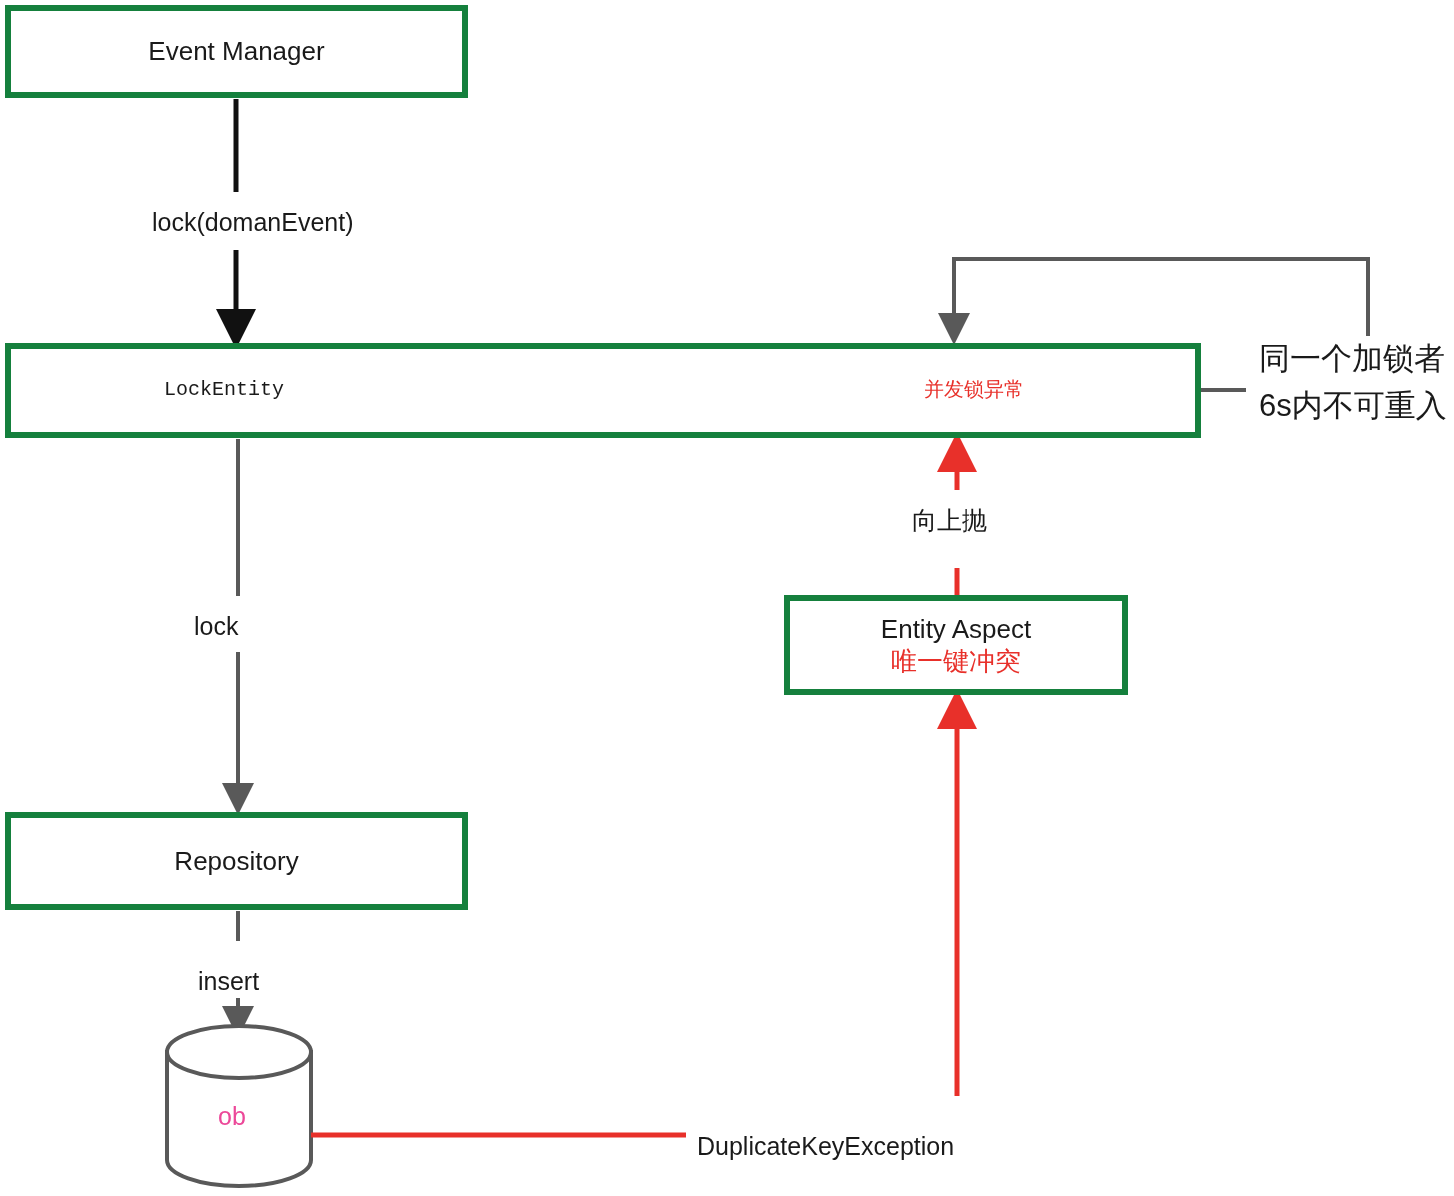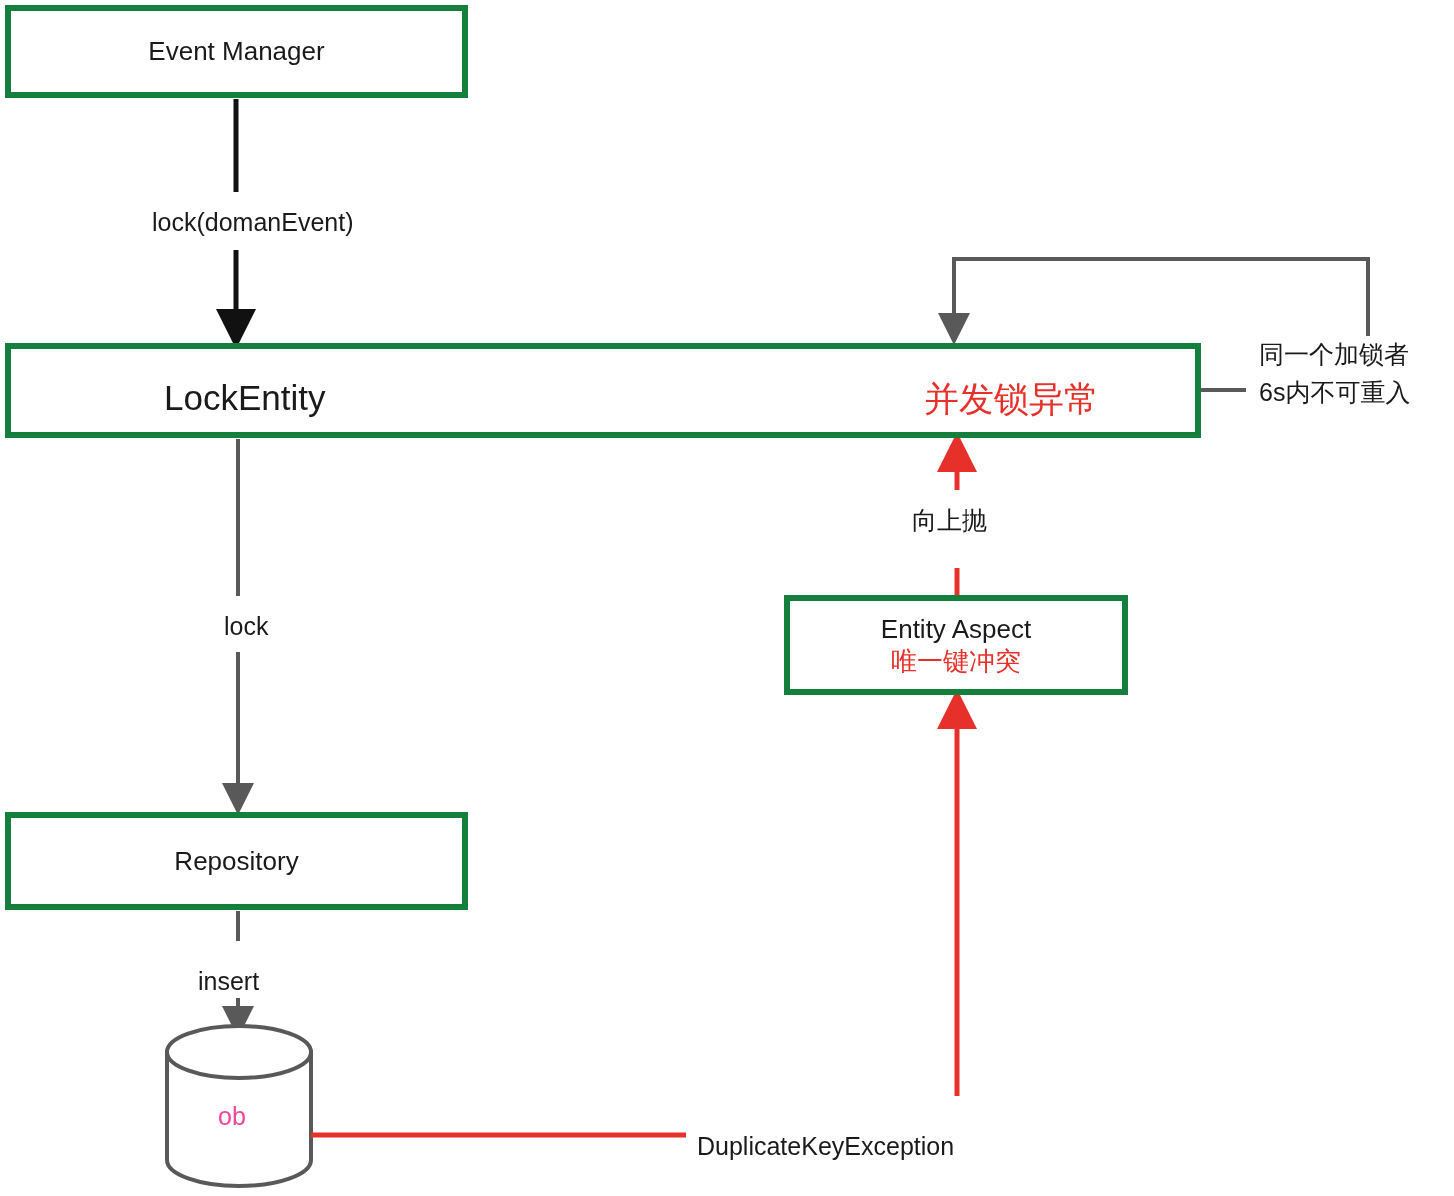--- a/index.html
+++ b/index.html
@@ -57,34 +57,35 @@
   .cyl-label {
     position: absolute;
     color: #ec4899;
     font-size: 25px;
     white-space: nowrap;
     text-align: right;
   }
   .abs-text {
     position: absolute;
     color: #1a1a1a;
-    font-size: 35px;
+    font-size: 20px;
     white-space: nowrap;
+    font-family: Liberation Mono, monospace;
   }
   
   #box-event-manager { left: 5px;  top: 5px;   width: 463px; height: 93px; }
   #box-lock-entity   { left: 5px;  top: 343px; width: 1196px; height: 95px; }
   #box-entity-aspect { left: 784px; top: 595px; width: 344px; height: 100px; }
   #box-repository    { left: 5px;  top: 812px; width: 463px; height: 98px; }
 
   #lbl-lock-domain-event { left: 124px; top: 206px; margin-left: 28px; }
-  #lbl-lock             { left: 224px; top: 610px; }
+  #lbl-lock             { left: 194px; top: 610px; }
   #lbl-insert           { left: 198px; top: 953px; margin-top: 12px; }
   #lbl-throw-up         { left: 912px; top: 504px; }
-  #lbl-reentrant        { left: 1259px; top: 336px; font-size: 25px; }
+  #lbl-reentrant        { left: 1259px; top: 336px; font-size: 31px; }
   #lbl-duplicate-key    { left: 697px; top: 1090px; margin-top: 40px; }
   #lbl-lockentity-text  { left: 164px; top: 378px; }
   #lbl-concurrent-lock  { left: 924px; top: 376px; }
   #lbl-db-name          { left: 218px; top: 1102px; }
 </style>
 </head>
 <body>
 
 <div id="canvas">
 

